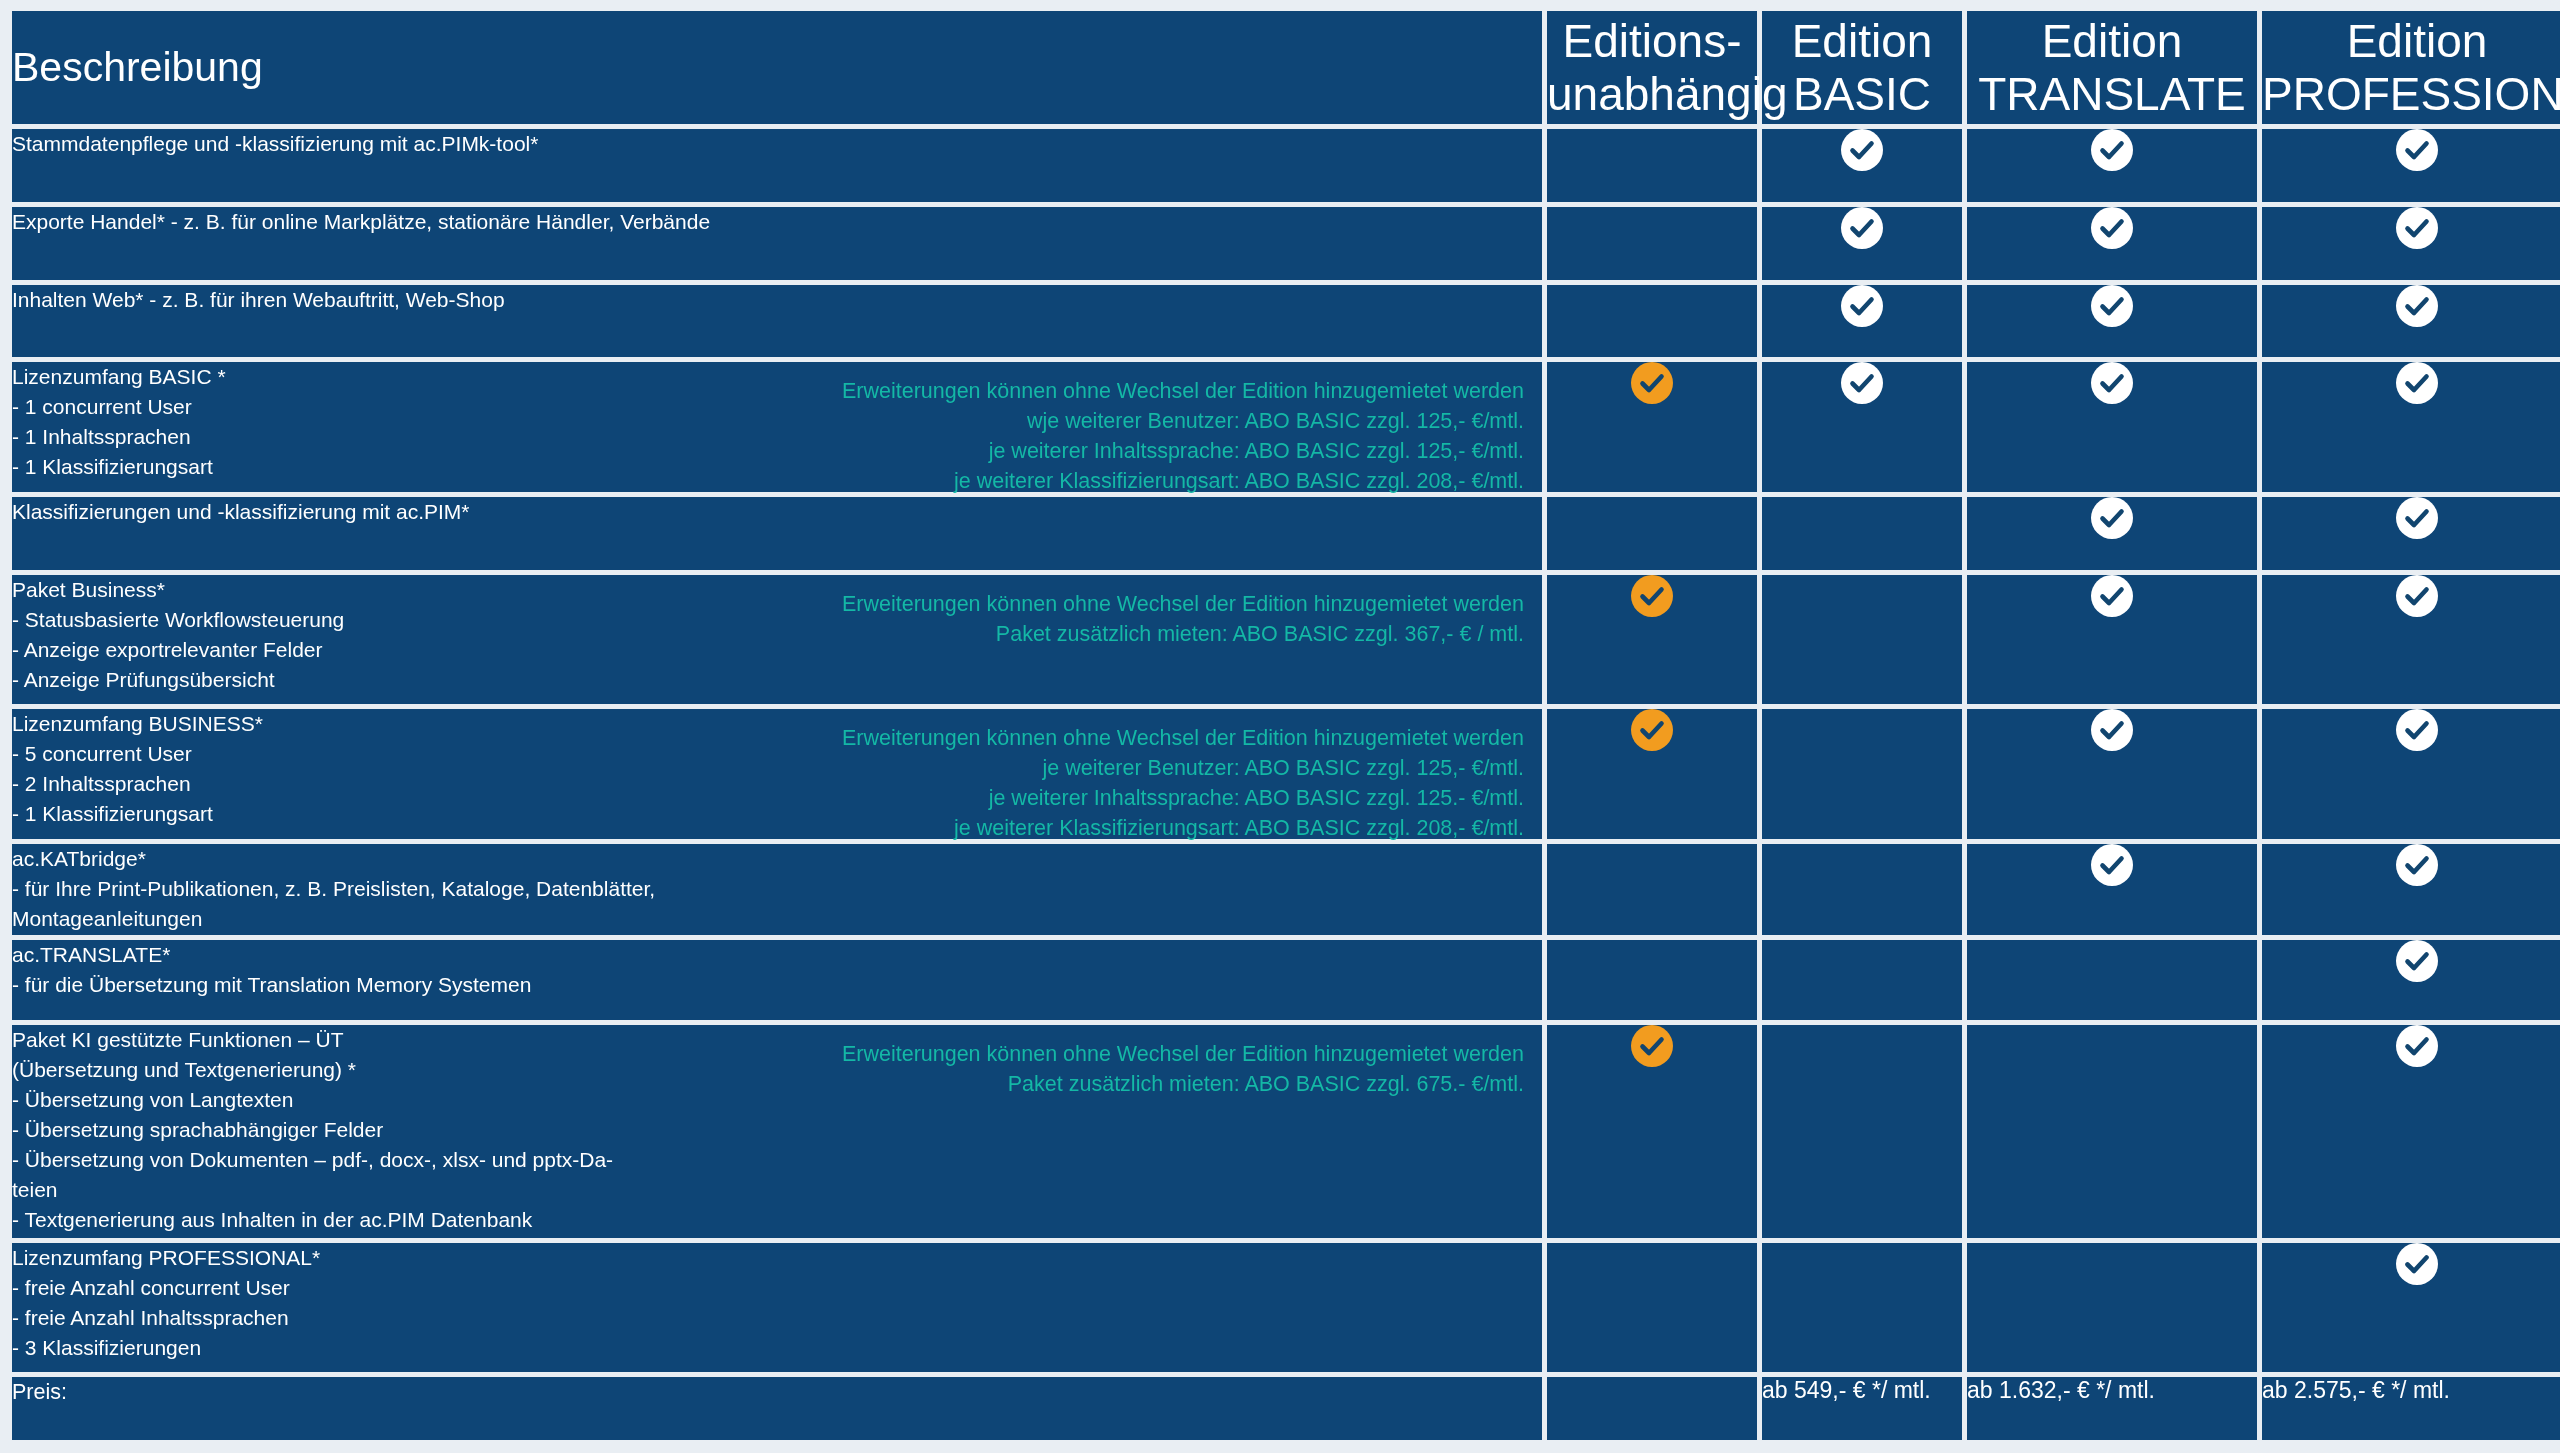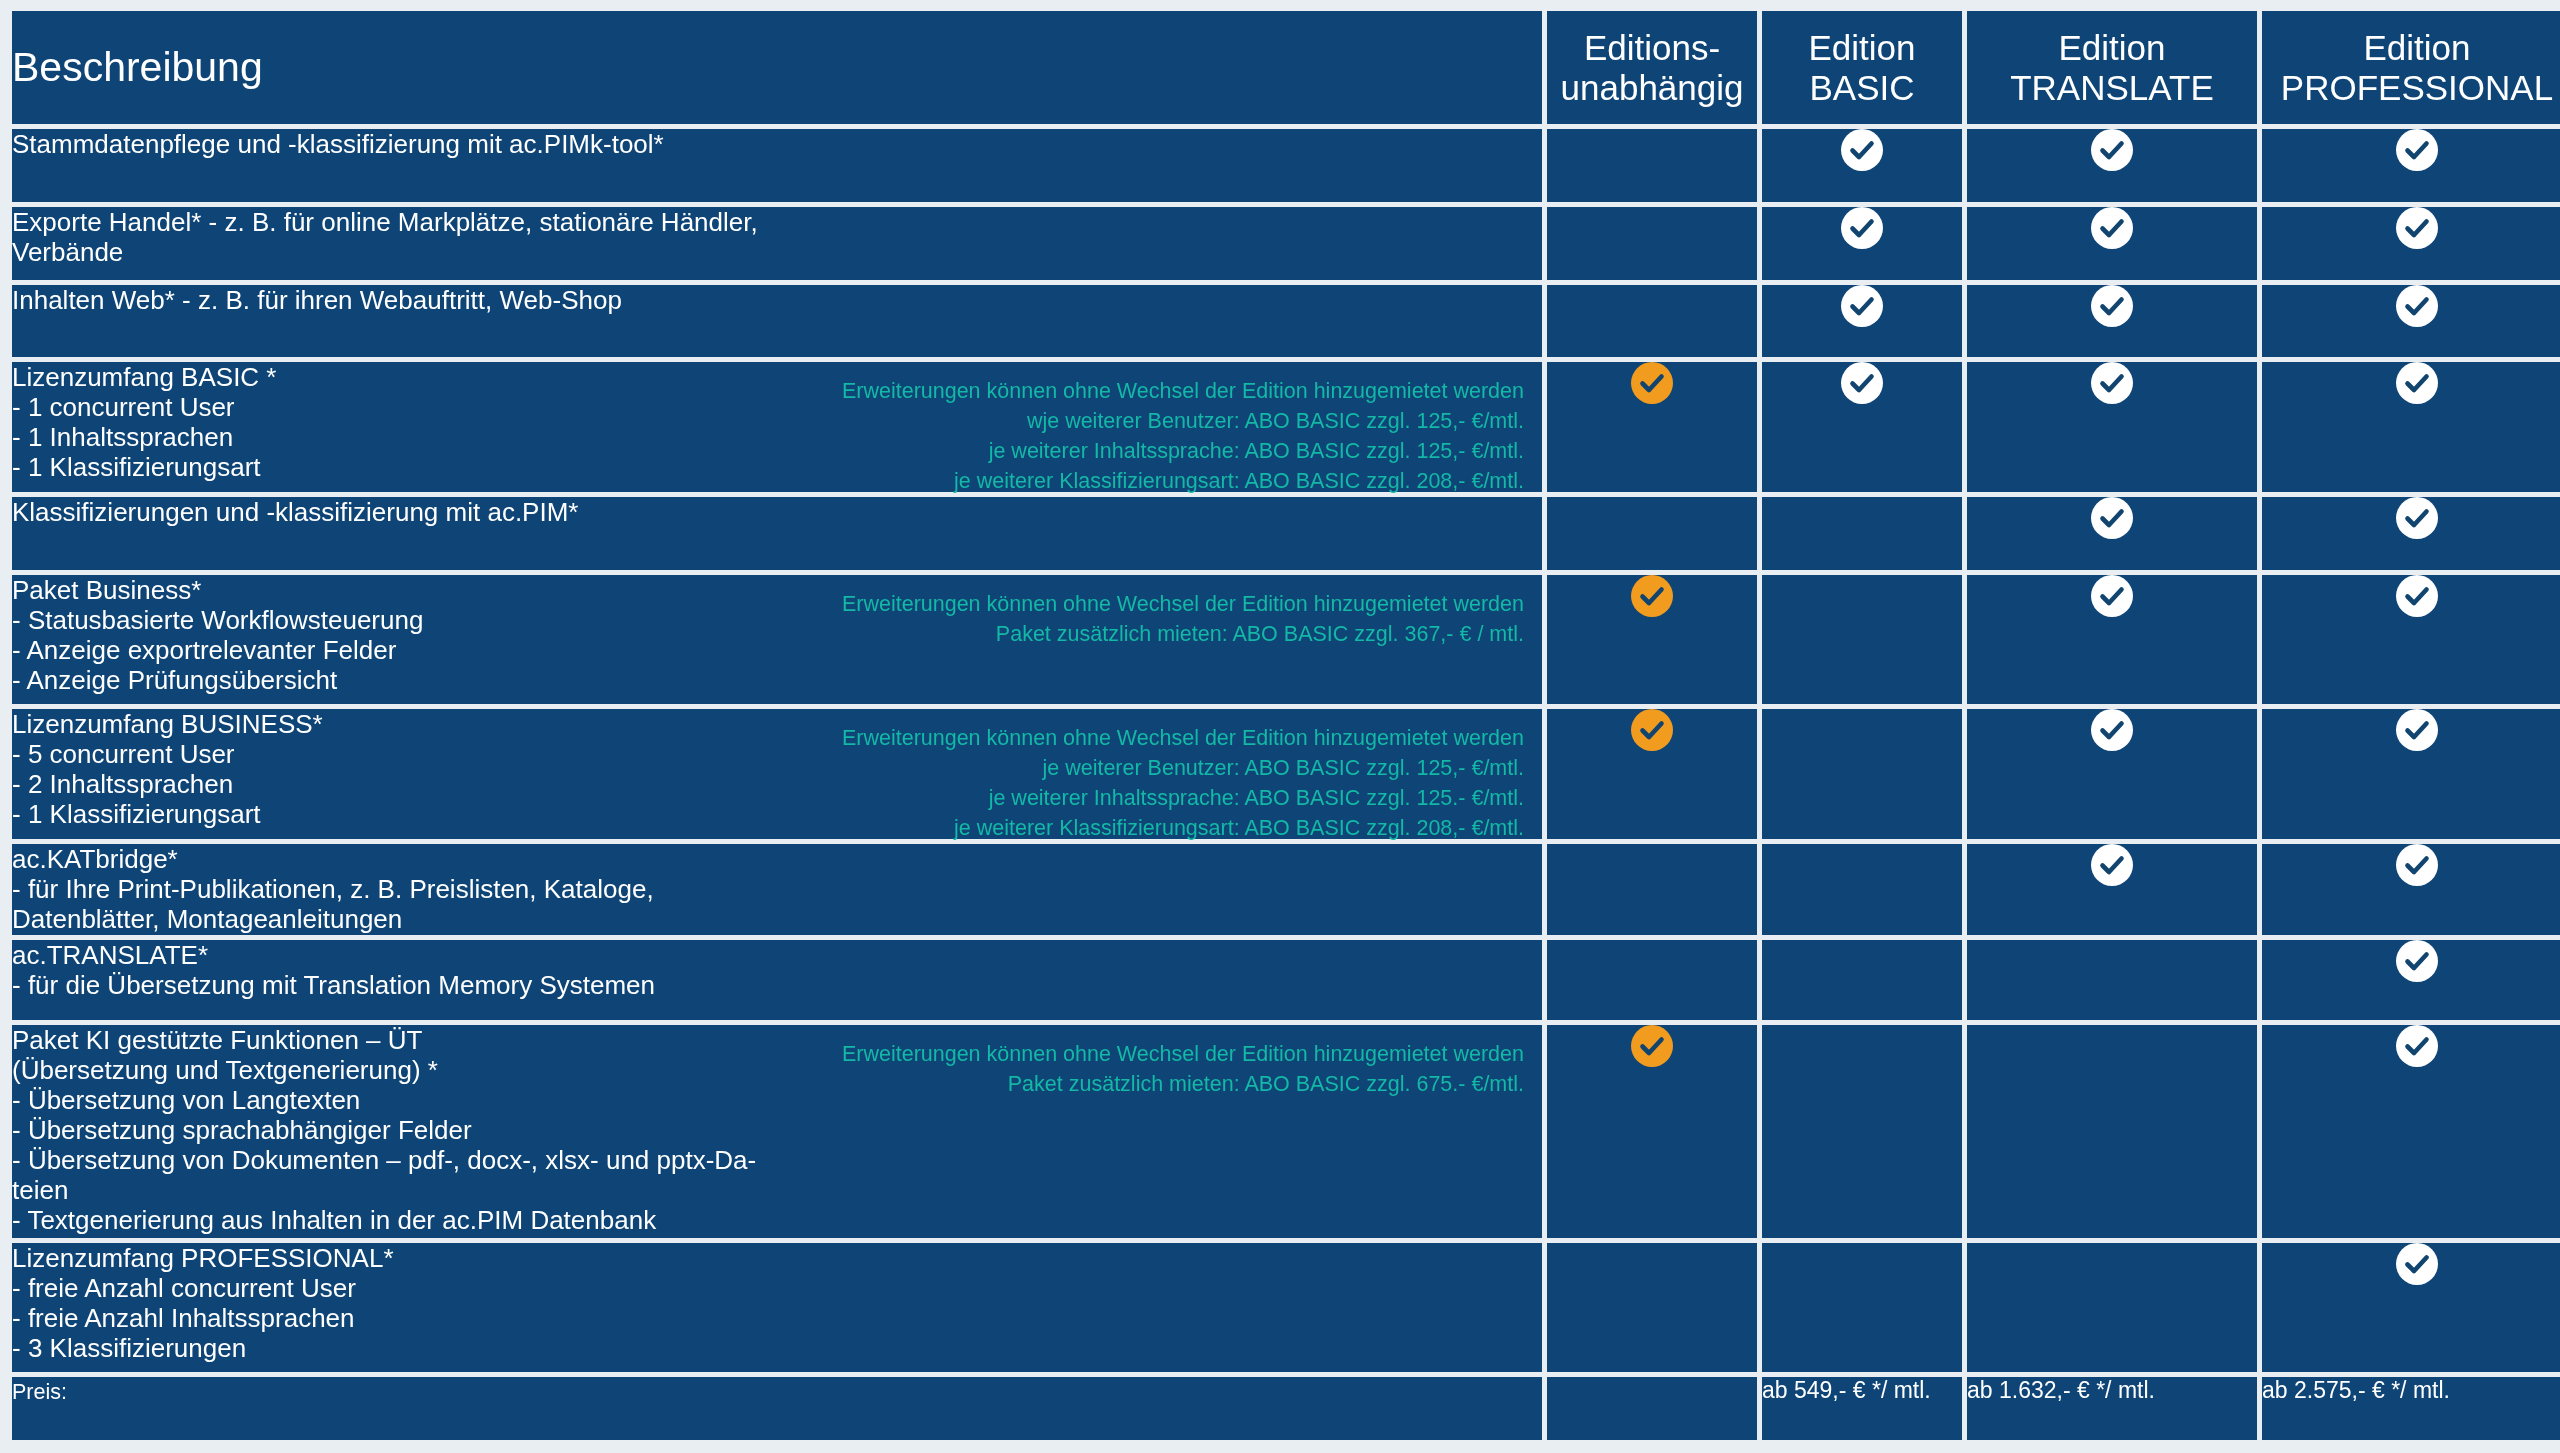--- a/index.html
+++ b/index.html
@@ -55,34 +55,34 @@
   th.h-desc {
     text-align: left;
     padding-left: 14px;
     font-weight: 400;
     font-size: 41px;
     line-height: 1.05;
   }
   th.h-ed {
     text-align: center;
     font-weight: 400;
-    font-size: 35px;
+    font-size: 46px;
     line-height: 1.14;
     padding: 0 6px;
   }
   th.h-ed .l1,
   th.h-ed .l2 { display: block; white-space: nowrap; }
 
   
   td.desc {
     position: relative;
     padding: 14px 10px 12px 14px;
   }
   .desc-lines {
-    font-size: 26px;
+    font-size: 21px;
     line-height: 30px;
     font-weight: 400;
     white-space: pre-wrap;
     max-width: 760px;
   }
   .note {
     position: absolute;
     top: 14px;
     right: 18px;
     width: 830px;

